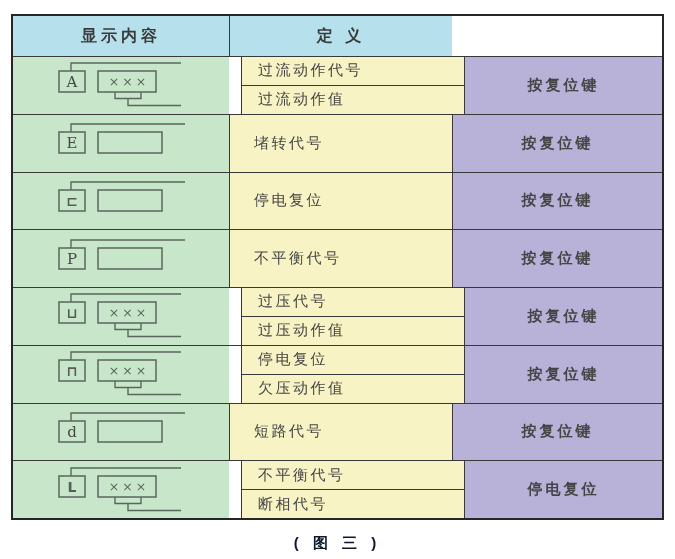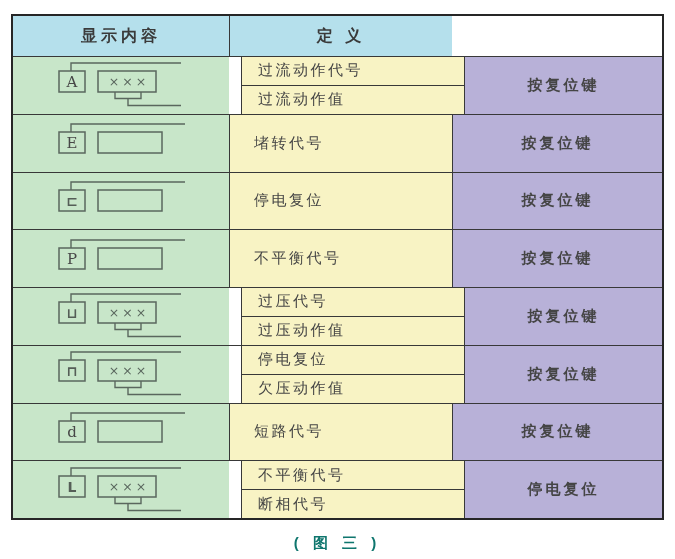--- a/index.html
+++ b/index.html
@@ -34,21 +34,21 @@
   .diagram{display:block;margin:0;}
   .ln{fill:none;stroke:var(--diagram-line-color,#5a675e);stroke-width:1.4;}
   .bx{fill:none;stroke:var(--diagram-line-color,#5a675e);stroke-width:1.5;}
   .glyph{fill:#474747;font-size:15px;text-anchor:middle;}
   .glyph.serif{font-family:"DejaVu Serif", serif;}
   .glyph.seg{font-family:"DejaVu Sans", sans-serif;font-size:14px;font-weight:bold;fill:#555e57;}
   .xsym{fill:#5a675e;font-size:12.5px;text-anchor:middle;letter-spacing:3px;
         font-family:"DejaVu Sans", sans-serif;}
   .caption{
     position:absolute;left:11px;top:534px;width:653px;text-align:center;
-    font-size:15px;font-weight:bold;letter-spacing:5px;color:#0f766e;
+    font-size:15px;font-weight:bold;letter-spacing:5px;color:#0f172a;
   }
 </style>
 </head>
 <body>
 
 <div class="page">
   <div class="faults-table">
 
     <div class="hrow">
       <div class="cell col1 hcell">显示内容</div>

